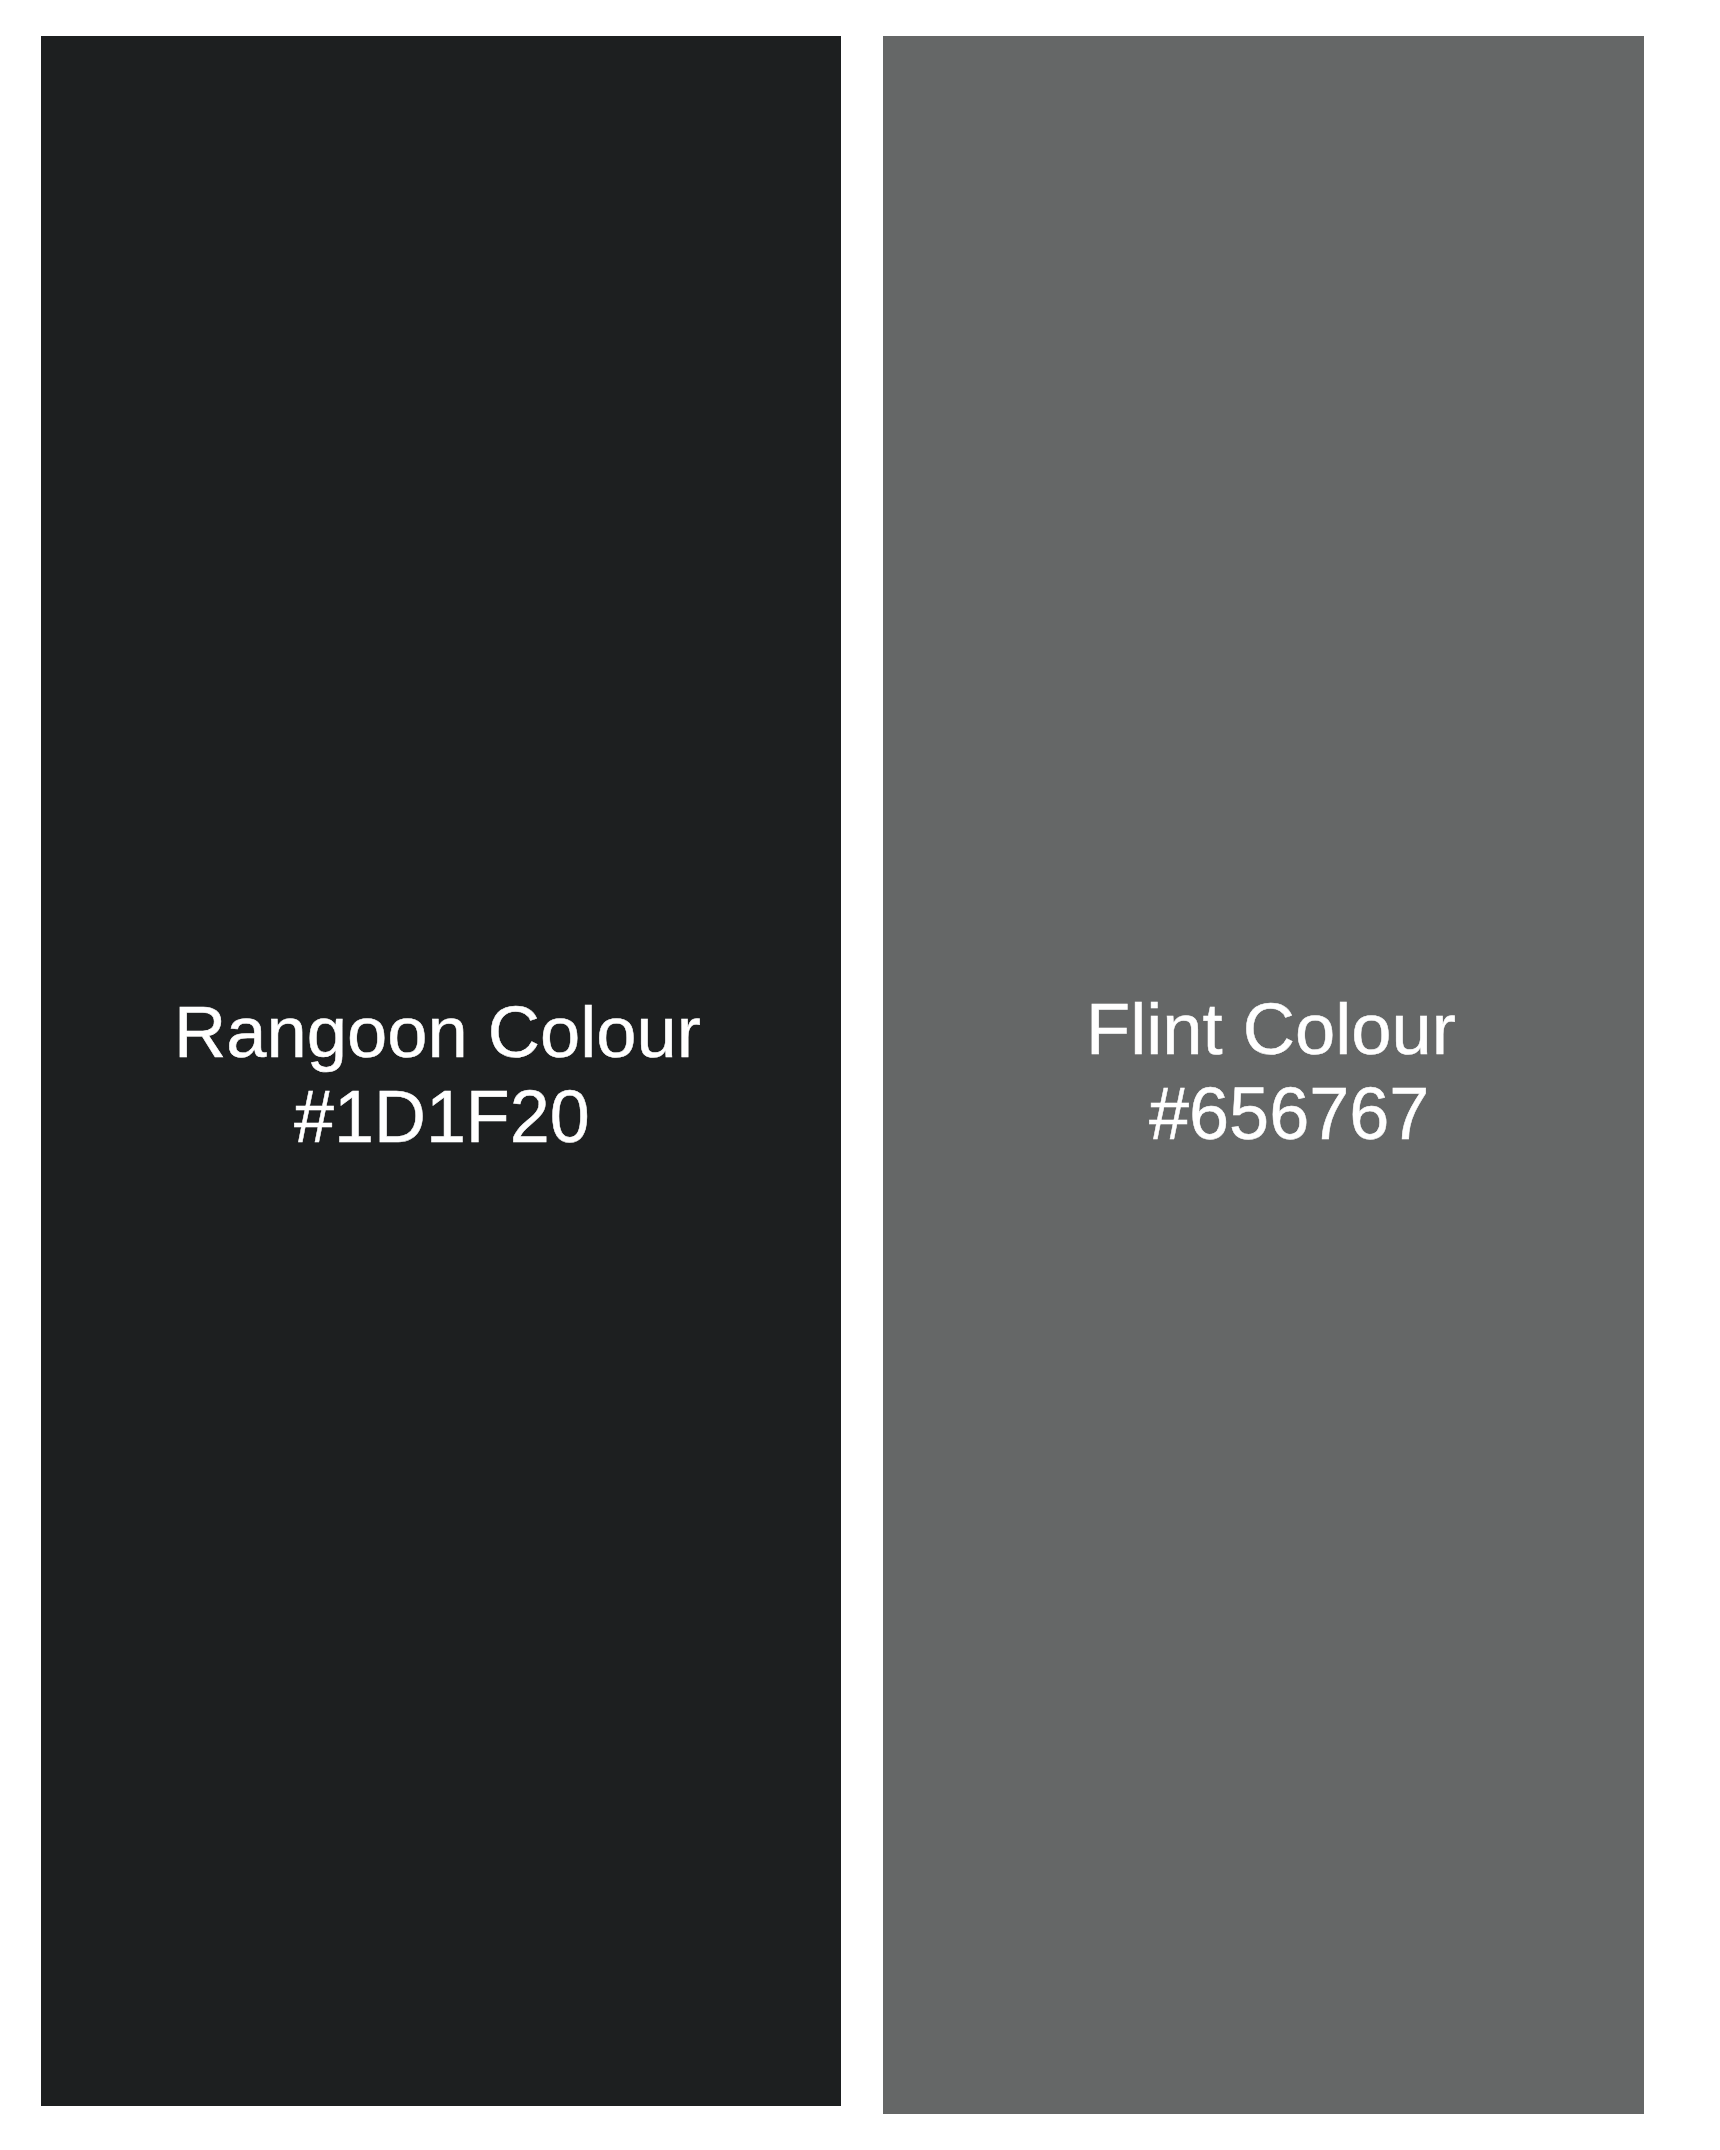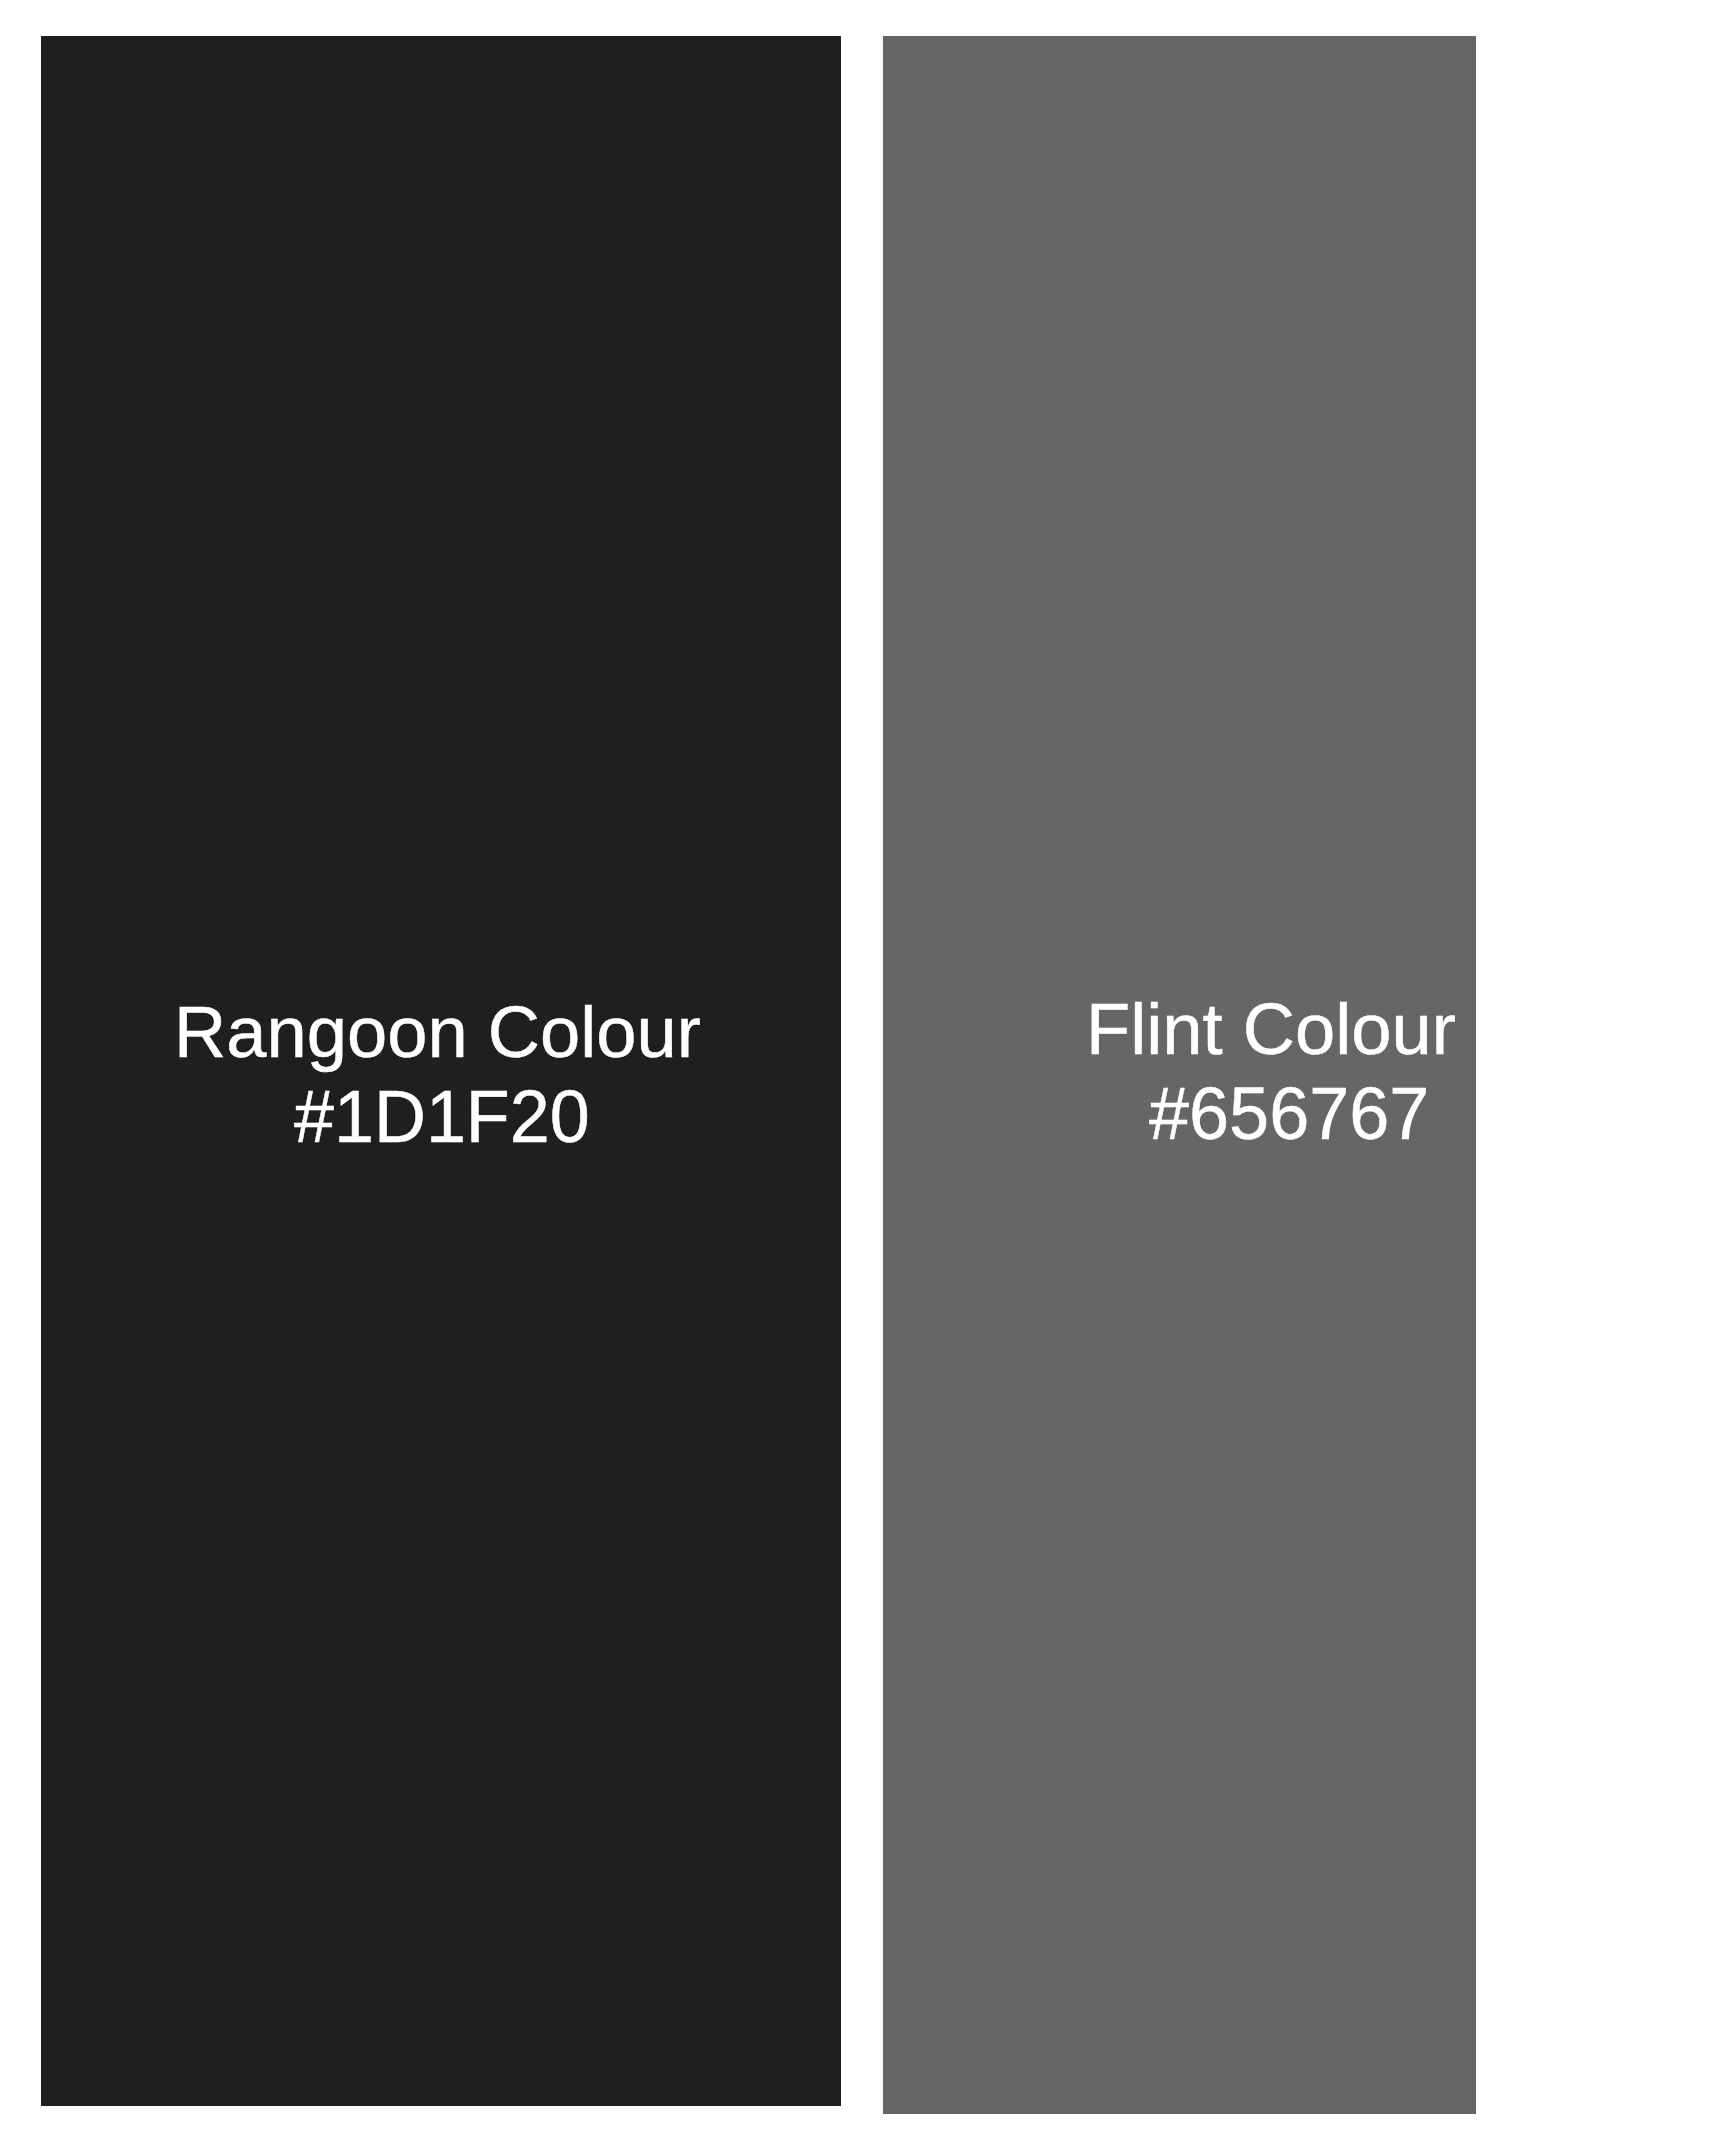--- a/index.html
+++ b/index.html
@@ -11,21 +11,21 @@
     background: #ffffff;
     overflow: hidden;
   }
   body {
     font-family: "Liberation Sans", sans-serif;
     -webkit-font-smoothing: antialiased;
   }
 
   .board {
     position: relative;
-    width: 1476px;
+    width: 1644px;
     height: 2151px;
     background: #ffffff;
     overflow: hidden;
   }
 
   
   .swatch {
     position: absolute;
     box-sizing: border-box;
   }

